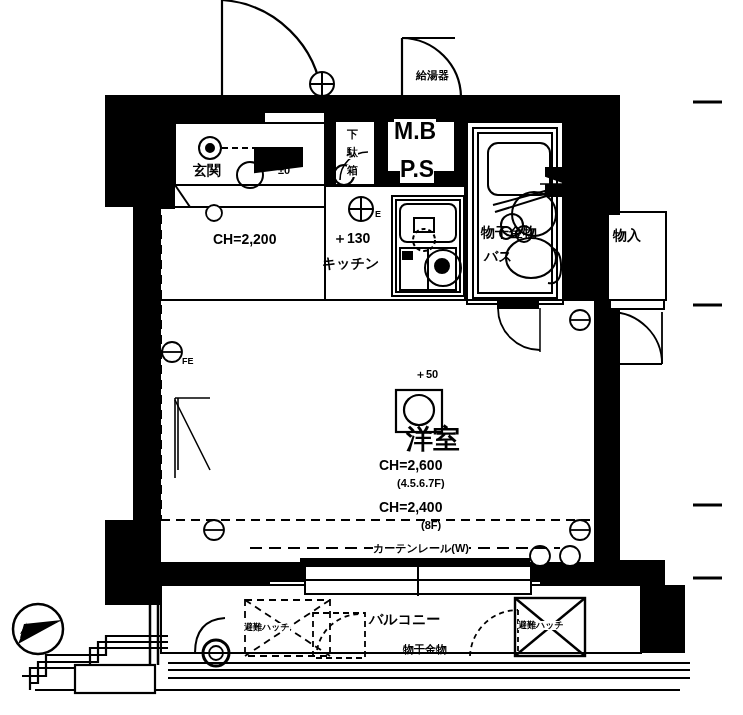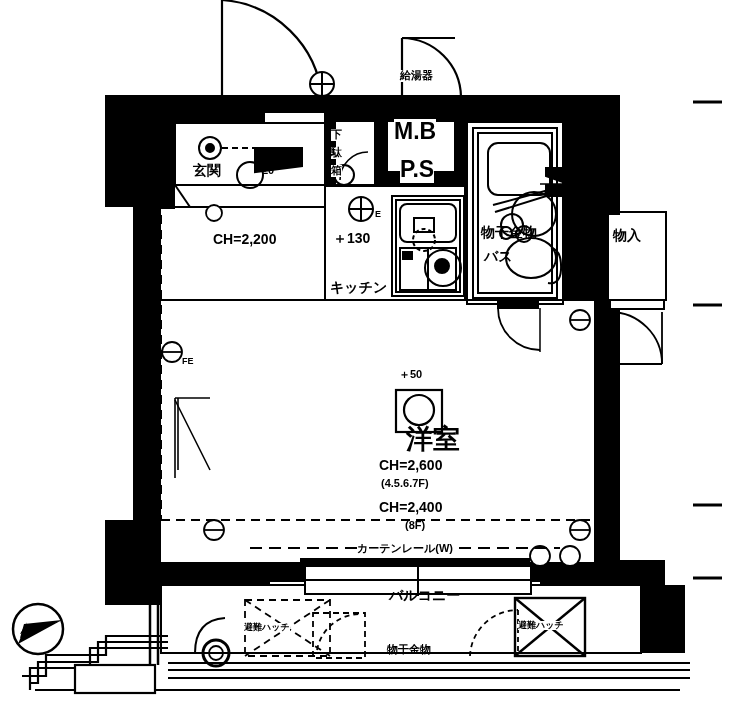--- a/index.html
+++ b/index.html
@@ -28,21 +28,21 @@
     color: #000000;
     font-family: "Liberation Sans", sans-serif;
     font-weight: bold;
     white-space: nowrap;
     line-height: 1.05;
     text-align: center;
     background: #ffffff;
   }
   .lbl.nobg { background: transparent; }
   .jp { letter-spacing: 0px; }
-  .lbl.small { font-size: 11px; }
+  .lbl.small { font-size: 11px; margin-left: 16px; }
   .lbl.tiny  { font-size: 9px; }
   .lbl.med   { font-size: 14px; }
   .lbl.huge  { font-size: 27px; margin-left: 24px; }
   .lbl.mb    { font-size: 23px; line-height: 1.12; }
 </style>
 </head>
 <body>
 
 <div id="plan-root">
 
@@ -332,39 +332,39 @@
   <div class="lbl small jp" style="left:331px; top:129px;">下</div>
   <div class="lbl small jp" style="left:331px; top:147px;">駄</div>
   <div class="lbl small jp" style="left:331px; top:165px;">箱</div>
 
   <div class="lbl small jp" style="left:400px; top:70px;">給湯器</div>
 
   <div class="lbl mb" style="left:394px; top:119px;">M.B</div>
   <div class="lbl mb" style="left:400px; top:157px;">P.S</div>
 
   <div class="lbl med nobg" style="left:333px; top:231px;">＋130</div>
-  <div class="lbl med jp nobg" style="left:330px; top:256px;margin-top:24px;">キッチン</div>
+  <div class="lbl med jp nobg" style="left:322px; top:256px;">キッチン</div>
   <div class="lbl tiny nobg" style="left:375px; top:210px;">E</div>
 
   <div class="lbl med jp nobg" style="left:481px; top:225px;">物干金物</div>
   <div class="lbl med jp nobg" style="left:484px; top:249px;">バス</div>
 
   <div class="lbl med jp" style="left:613px; top:228px;">物入</div>
 
   <div class="lbl med nobg" style="left:213px; top:232px;">CH=2,200</div>
 
   <div class="lbl tiny nobg" style="left:182px; top:357px;">FE</div>
 
   <div class="lbl small nobg" style="left:399px; top:369px;">＋50</div>
   <div class="lbl huge jp nobg" style="left:382px; top:425px;">洋室</div>
   <div class="lbl med nobg" style="left:379px; top:458px;">CH=2,600</div>
   <div class="lbl small nobg" style="left:381px; top:478px;">(4.5.6.7F)</div>
   <div class="lbl med nobg" style="left:379px; top:500px;">CH=2,400</div>
   <div class="lbl small nobg" style="left:405px; top:520px;text-align:right;">(8F)</div>
 
   <div class="lbl small jp" style="left:357px; top:543px;">カーテンレール(W)</div>
 
-  <div class="lbl med jp nobg" style="left:369px; top:588px;margin-left:20px;">バルコニー</div>
+  <div class="lbl med jp nobg" style="left:369px; top:612px;">バルコニー</div>
   <div class="lbl small jp nobg" style="left:387px; top:644px;">物干金物</div>
   <div class="lbl tiny jp" style="left:244px; top:623px;">避難ハッチ</div>
   <div class="lbl tiny jp" style="left:518px; top:621px;">避難ハッチ</div>
 
 </div>
 
 </body></html>

